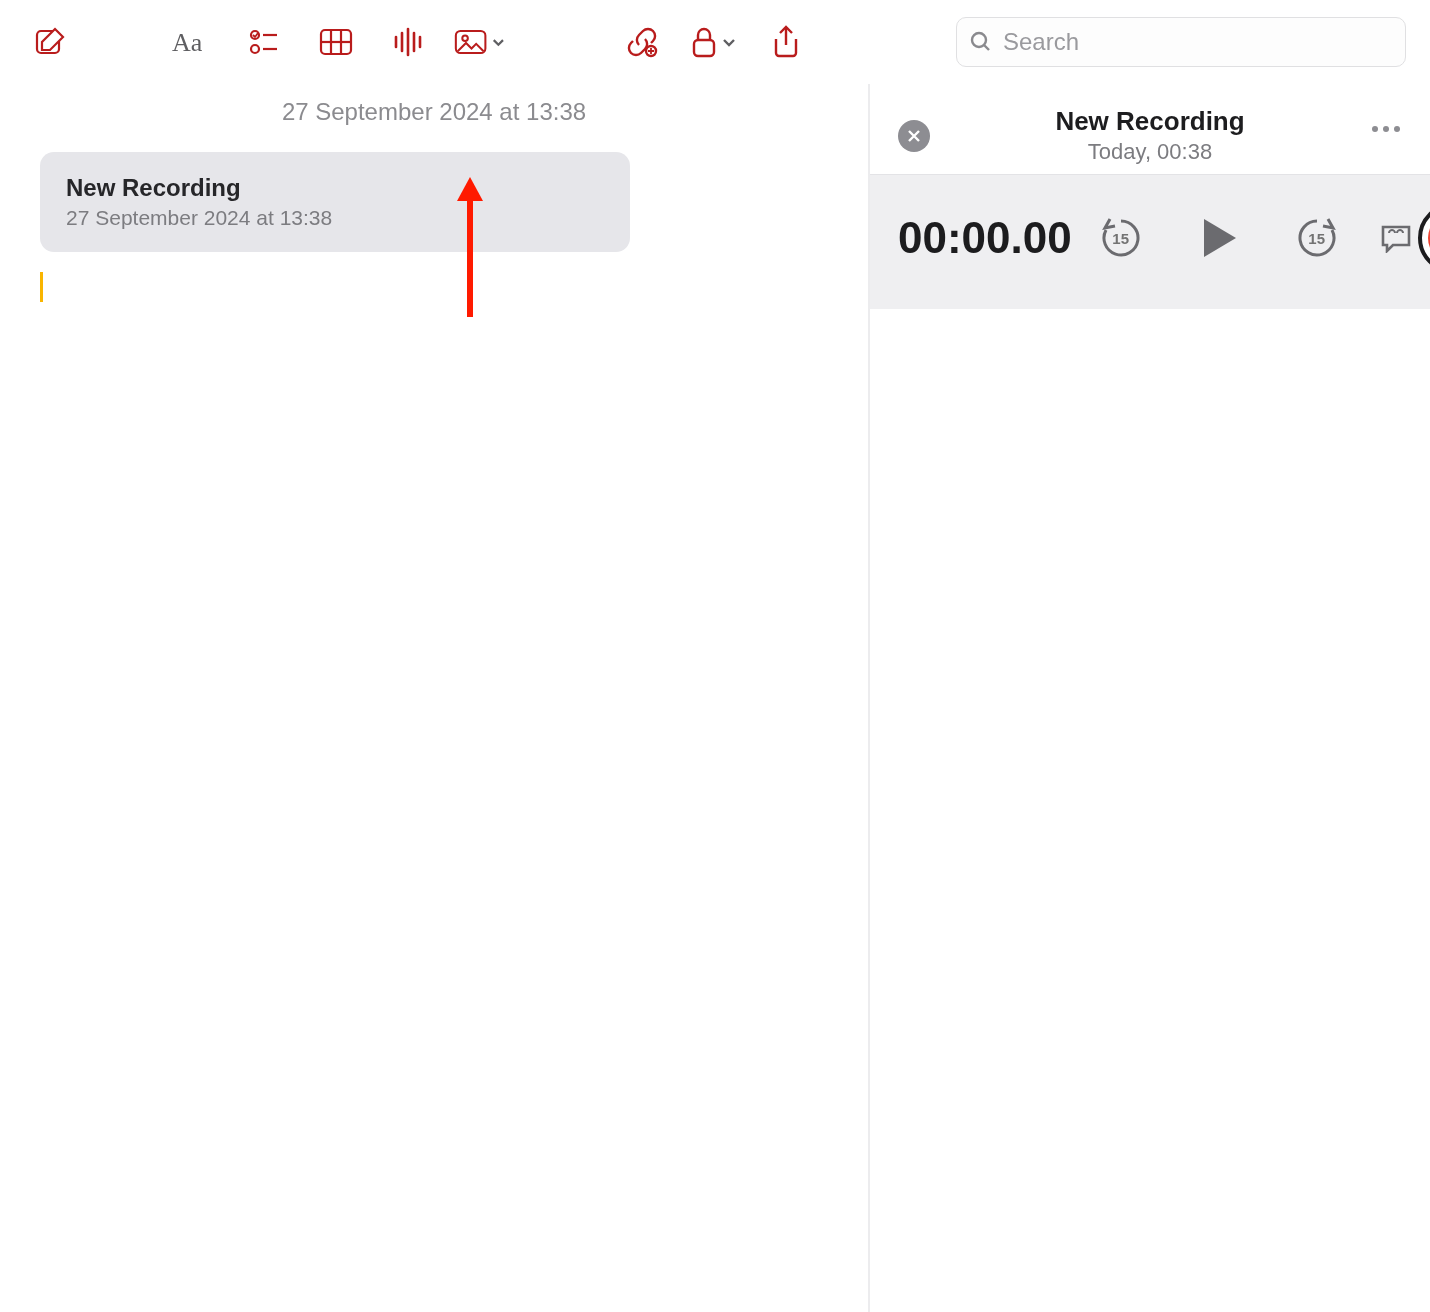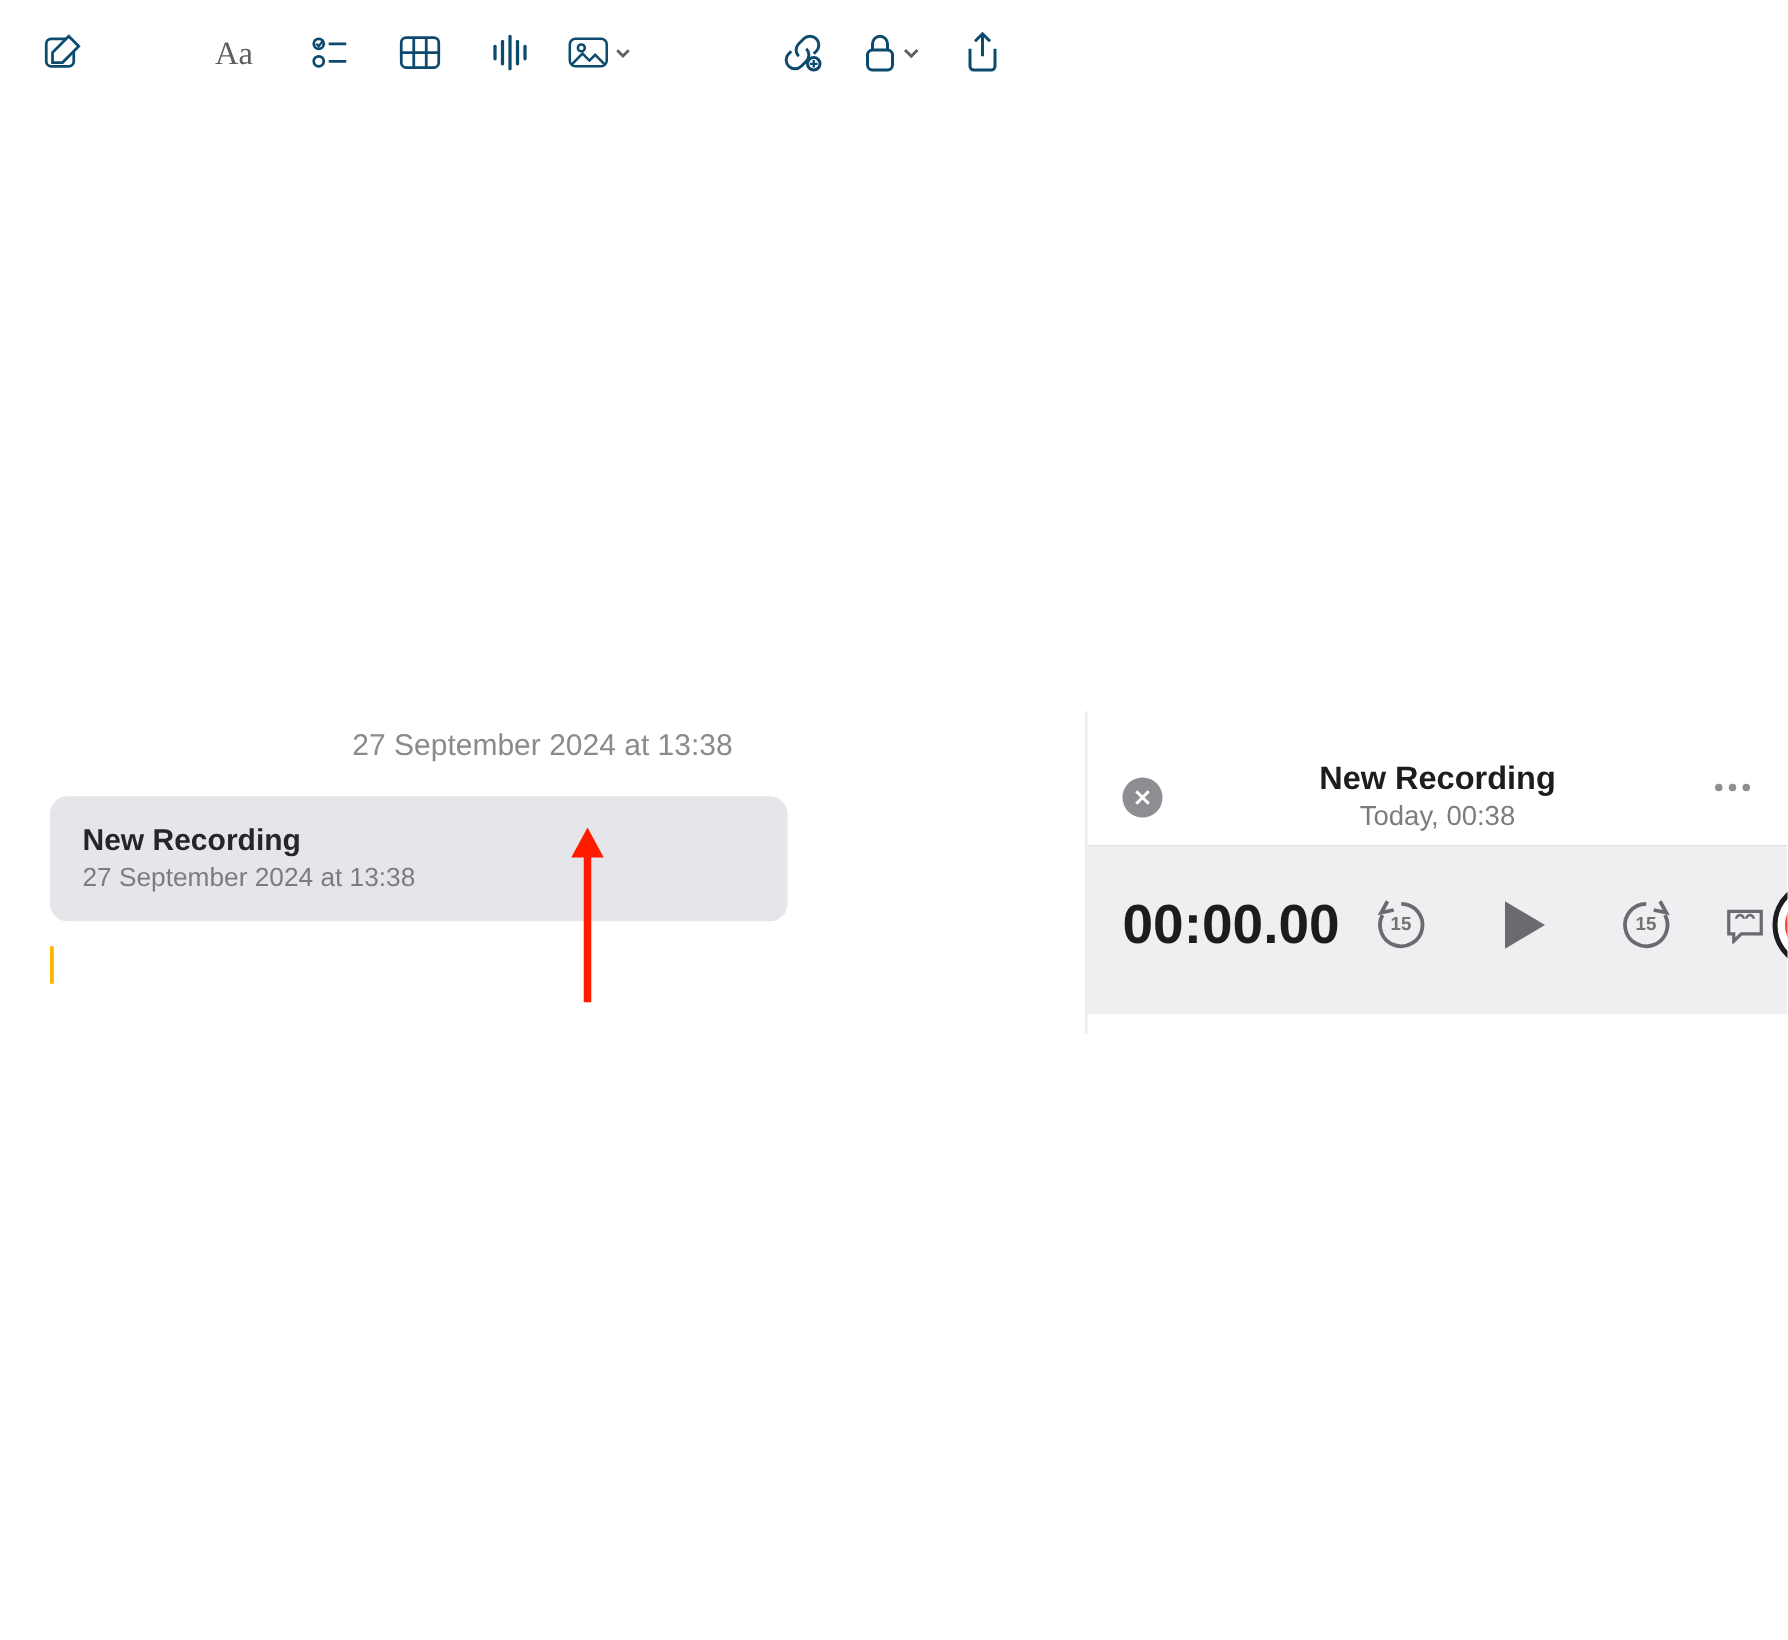--- a/index.html
+++ b/index.html
@@ -22,21 +22,21 @@
     padding: 0 24px;
     gap: 20px;
     background: #ffffff;
   }
   .tool-btn {
     width: 52px;
     height: 52px;
     display: flex;
     align-items: center;
     justify-content: center;
-    color: #0c4a6e;
+    color: #b91c1c;
     cursor: pointer;
   }
   .tool-btn svg { display: block; }
   .tool-gap-left  { margin-left: 70px; }
   .tool-gap-mid   { margin-left: 90px; }
   .tool-dropdown {
     display: flex;
     align-items: center;
     gap: 4px;
   }
@@ -61,21 +61,20 @@
     background: transparent;
     font-size: 24px;
     color: #1d1d1f;
   }
   .search-wrap input::placeholder { color: #9a9a9e; }
 
   
   .main {
     display: flex;
     height: calc(100% - 84px);
-    align-items: center;
   }
 
   
   .note-col {
     width: 870px;
     padding: 0 40px 40px 40px;
     position: relative;
     border-right: 2px solid #ececee;
   }
   .note-date {
@@ -375,20 +374,27 @@
   <div class="tool-btn">
     <svg width="28" height="34" viewBox="0 0 28 34" fill="none" stroke="currentColor" stroke-width="2.4">
       <path d="M14 2v18"></path>
       <path d="M8 8l6-6 6 6"></path>
       <path d="M4 14v14a3 3 0 0 0 3 3h14a3 3 0 0 0 3-3V14"></path>
     </svg>
   </div>
 
   <div class="spacer"></div>
 
+  <div class="search-wrap">
+    <svg width="24" height="24" viewBox="0 0 24 24" fill="none" stroke="#8a8a8e" stroke-width="2.4">
+      <circle cx="10" cy="10" r="7"></circle>
+      <path d="M20 20l-5-5"></path>
+    </svg>
+    <input type="text" placeholder="Search" style="">
+  </div>
 </div>
 
 <div class="main">
 
   <div class="note-col">
 
     <div class="note-date">27 September 2024 at 13:38</div>
 
     <div class="recording-card">
       <div class="title">New Recording</div>

